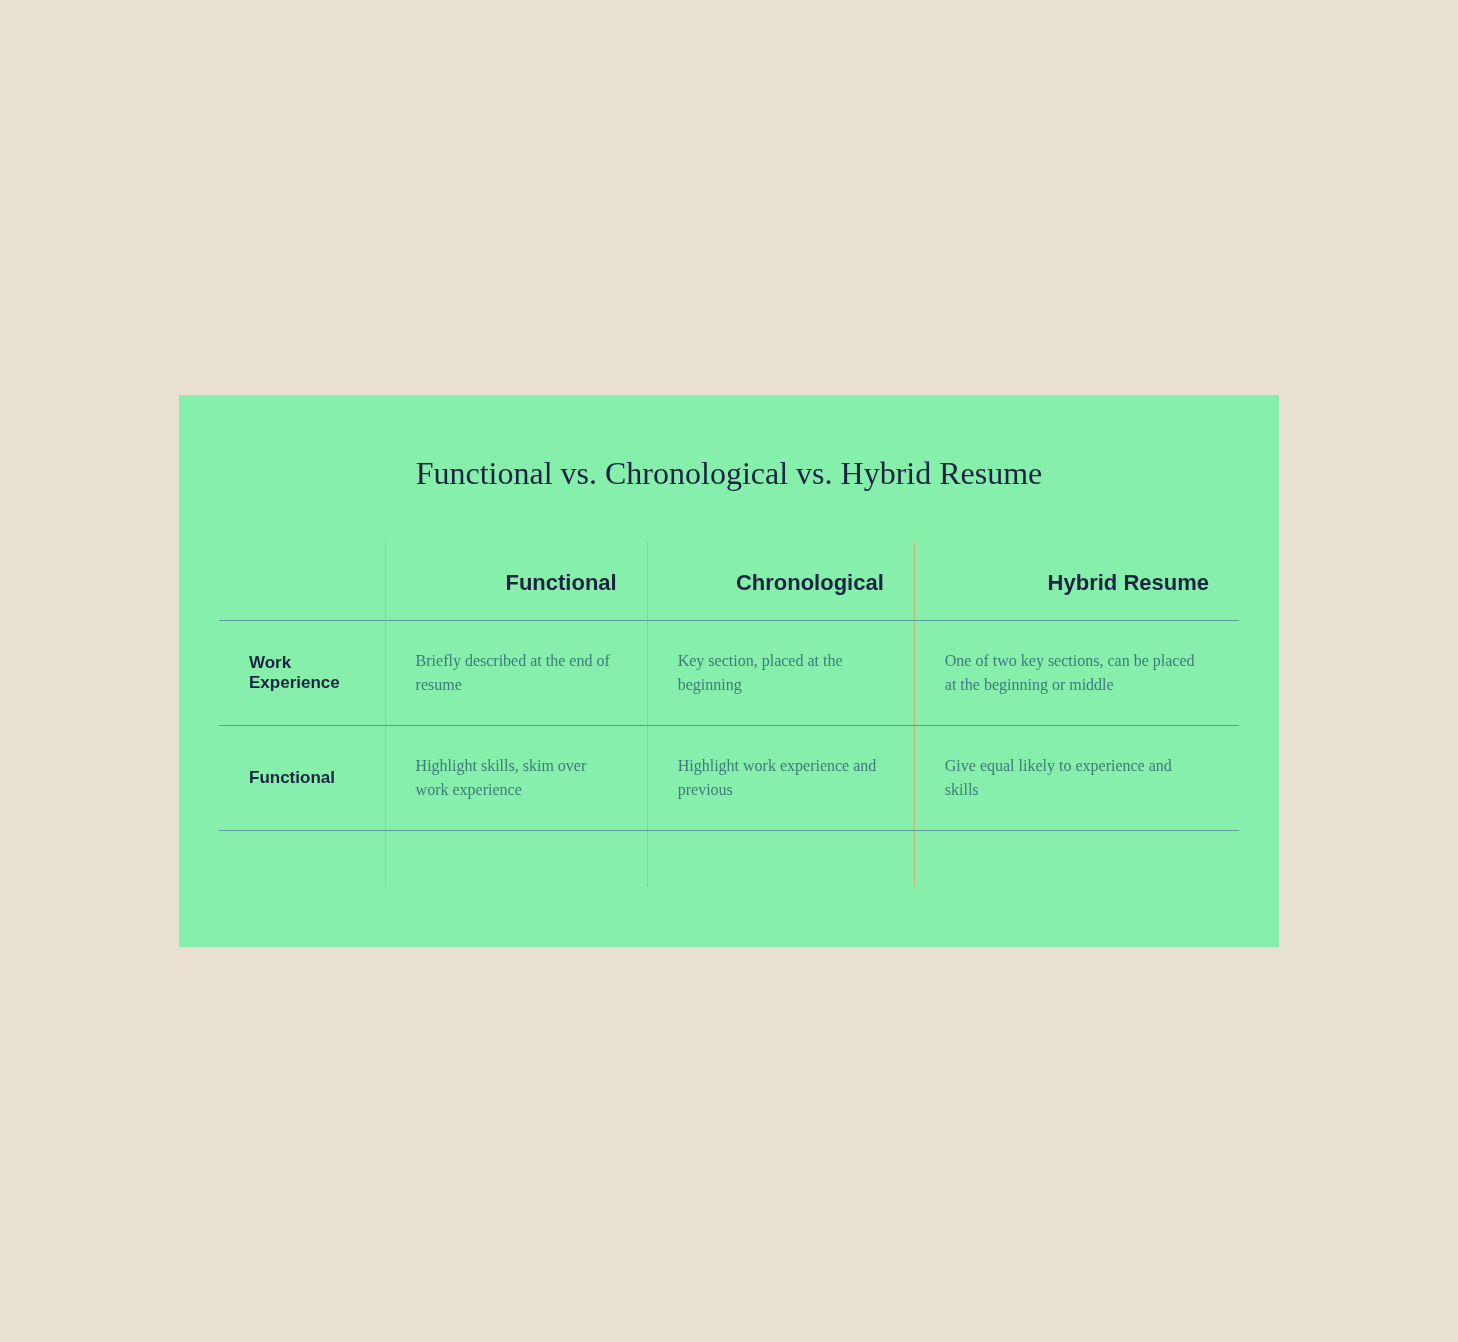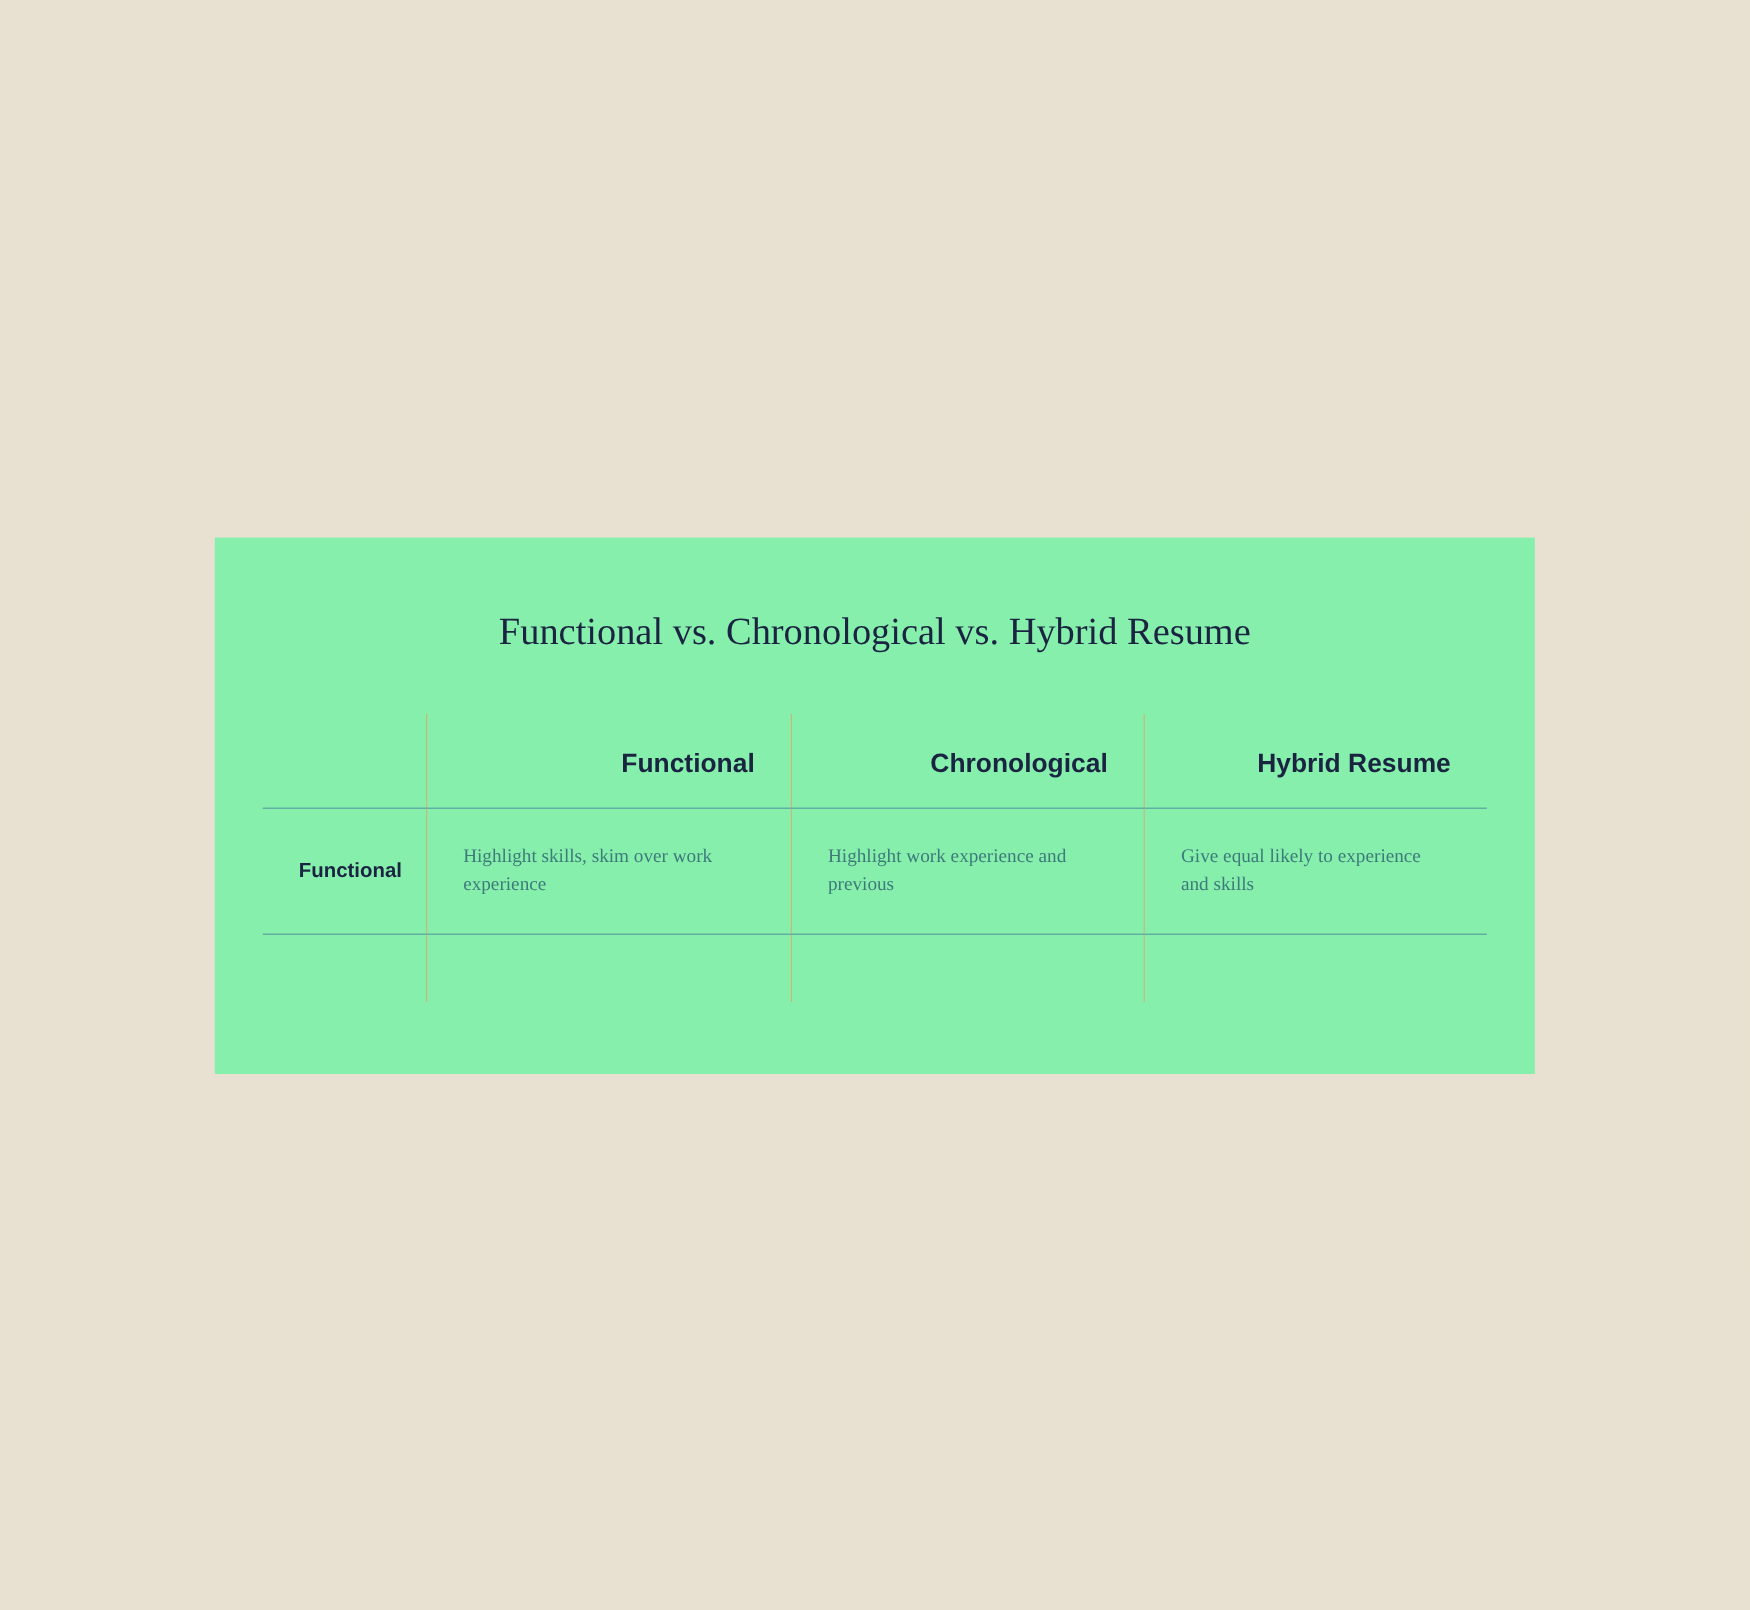--- a/index.html
+++ b/index.html
@@ -107,20 +107,26 @@
   <table class="comparison-table">
     <thead>
       <tr>
         <th></th>
         <th>Functional</th>
         <th>Chronological</th>
         <th>Hybrid Resume</th>
       </tr>
     </thead>
     <tbody id="table-body">
+    <tr>
+          <td class="row-header">Work Experience</td>
+          <td class="data-cell">Briefly described at the end of resume</td>
+          <td class="data-cell">Key section, placed at the beginning</td>
+          <td class="data-cell">One of two key sections, can be placed at the beginning or middle</td>
+        </tr>
         <tr>
           <td class="row-header">Functional</td>
           <td class="data-cell">Highlight skills, skim over work experience</td>
           <td class="data-cell">Highlight work experience and previous</td>
           <td class="data-cell">Give equal likely to experience and skills</td>
         </tr>
         <tr class="empty-row">
           <td></td>
           <td></td>
           <td></td>

